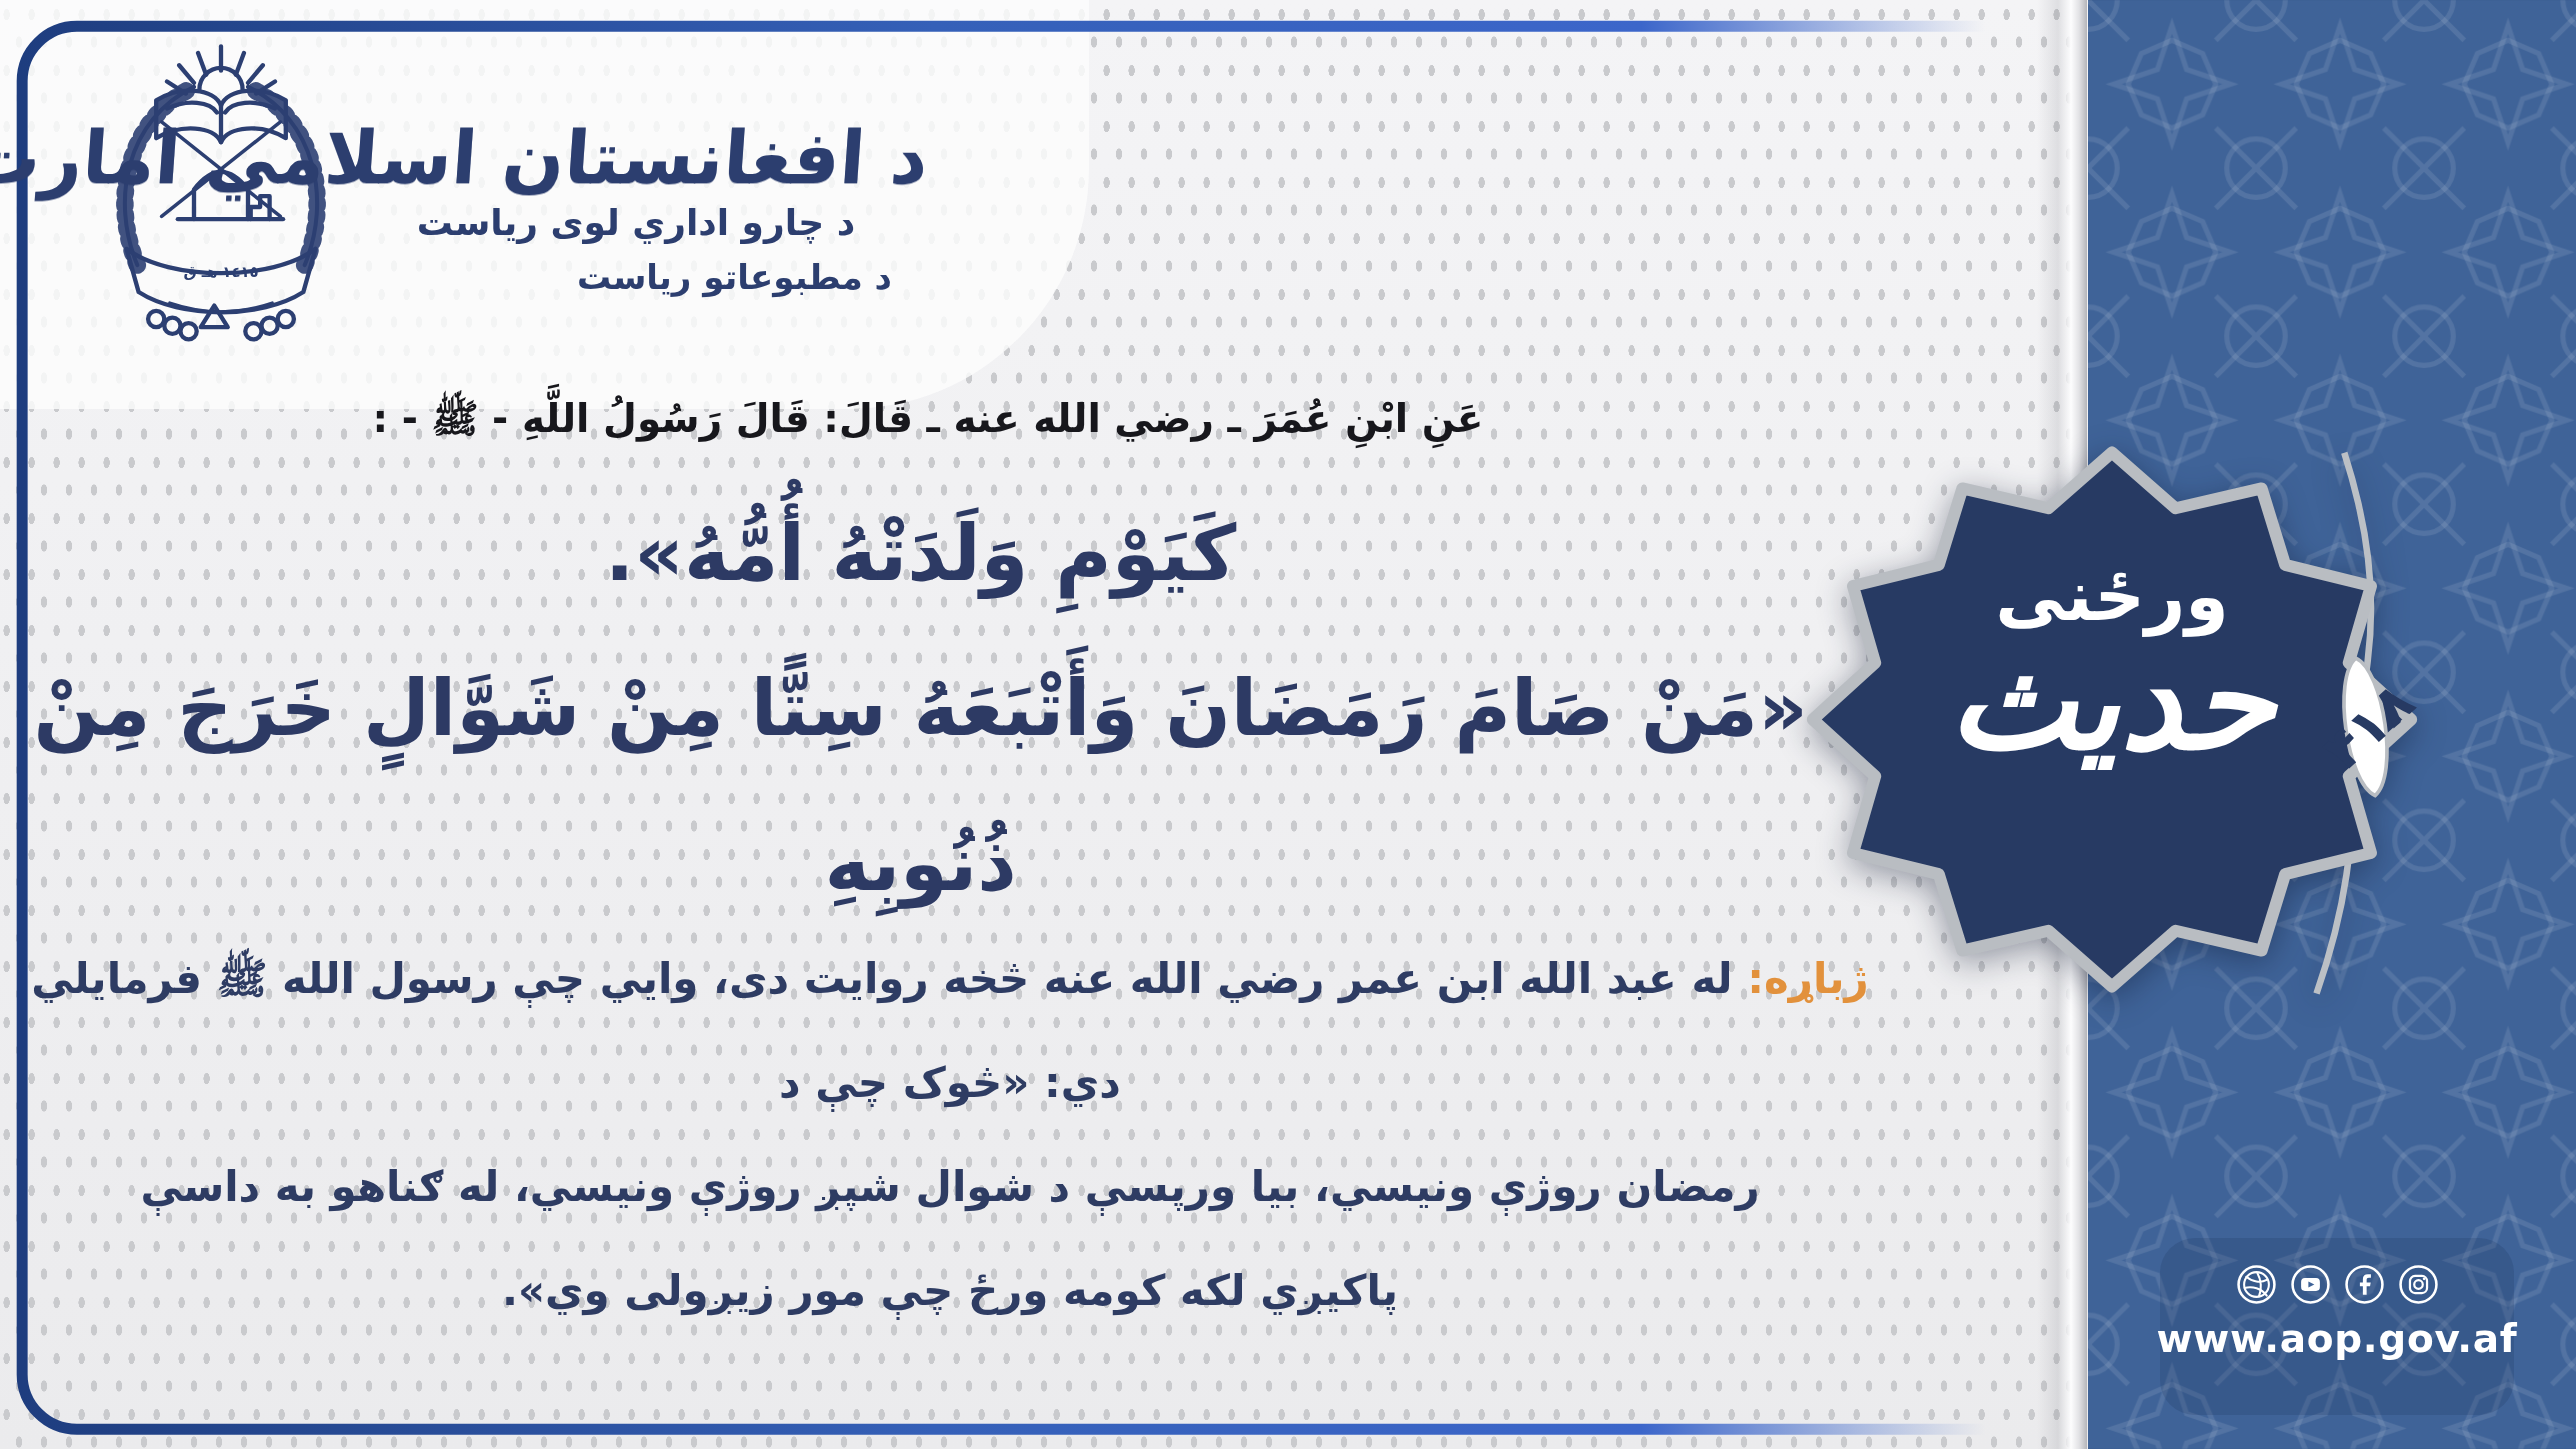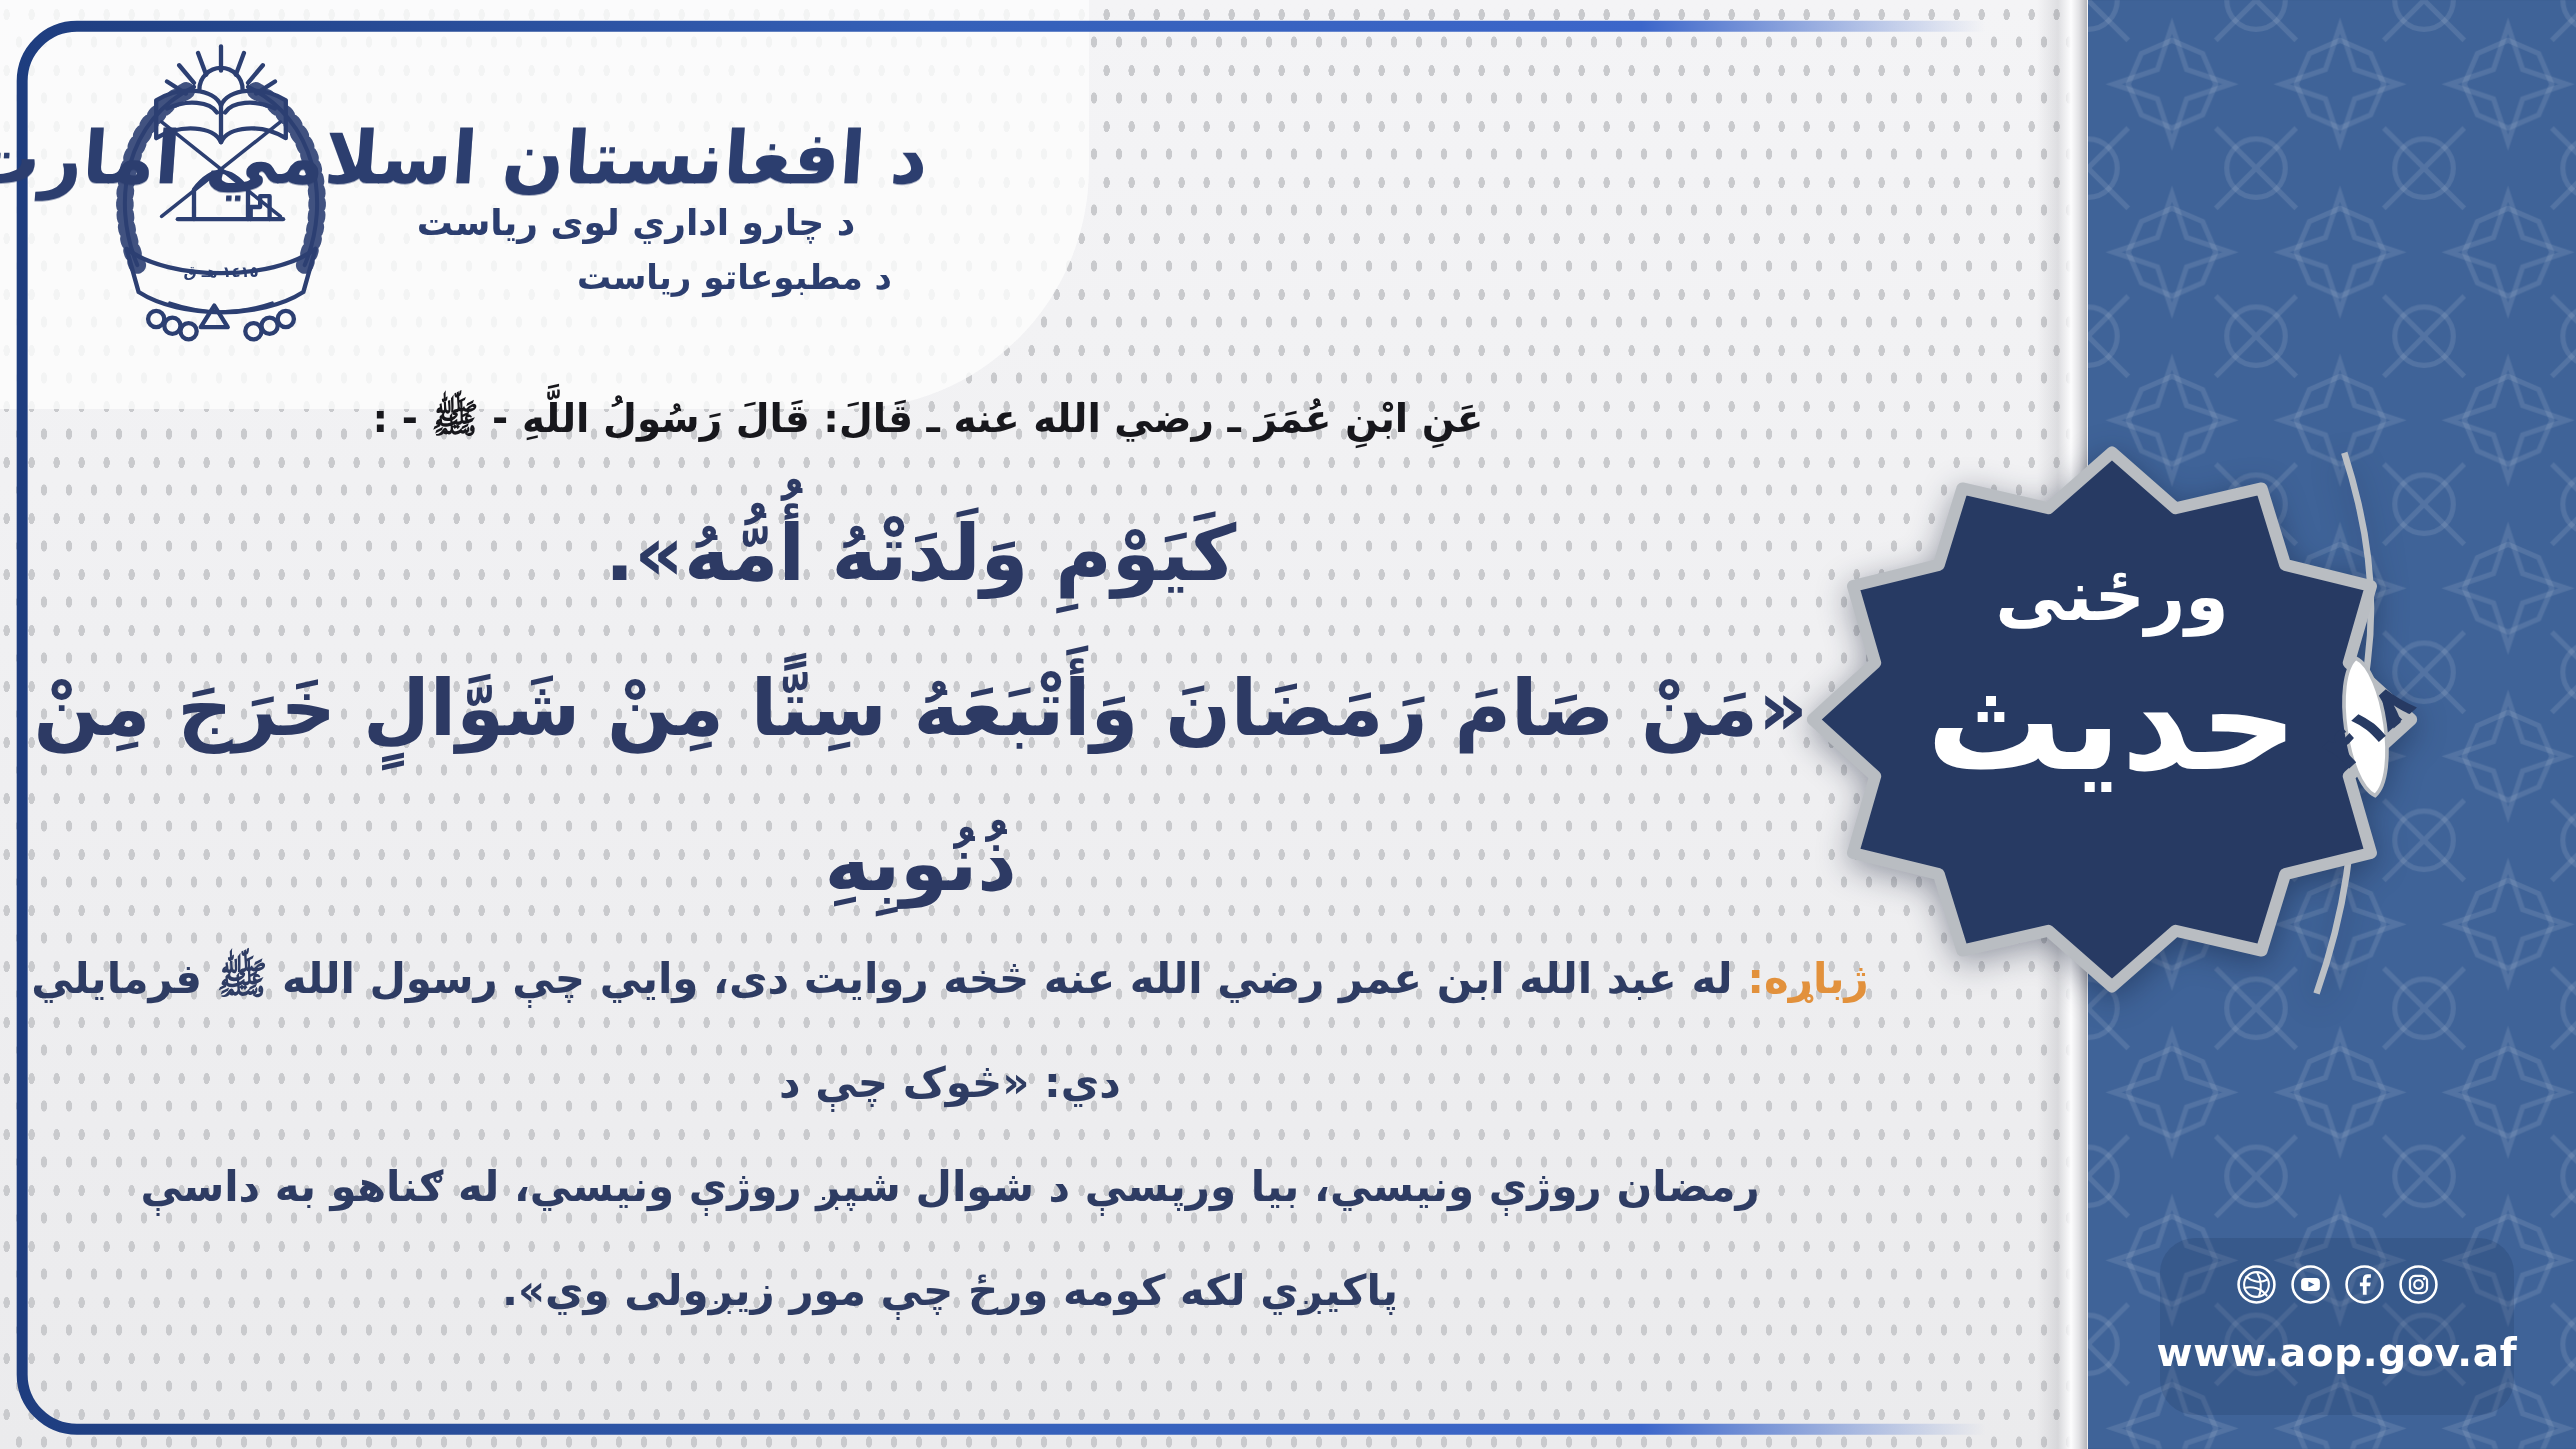--- a/index.html
+++ b/index.html
@@ -90,41 +90,41 @@
   .translation .label{color:#e2913c;}
 
   
   .badge-svg{position:absolute;left:1783px;top:409px;z-index:6;filter:drop-shadow(0 7.3px 16px rgba(10,20,45,.40));}
   .badge-title-small{
     position:absolute;left:1893px;top:555px;width:438px;z-index:7;
     text-align:center;direction:rtl;color:#ffffff;
     font-size:70px;font-weight:700;white-space:nowrap;
   }
   .badge-title-large{
-    position:absolute;left:1893px;top:643px;width:438px;z-index:7;
+    position:absolute;left:1893px;top:622px;width:438px;z-index:7;
     text-align:center;direction:rtl;color:#ffffff;
-    font-size:136px;font-weight:700;white-space:nowrap;letter-spacing:1.5px;
+    font-size:136px;font-weight:700;white-space:nowrap;letter-spacing:1.5px;font-style:italic;
   }
   .badge-number{
     position:absolute;left:2306px;top:664px;width:124px;height:124px;z-index:8;
     display:flex;align-items:center;justify-content:center;
     color:#273a63;font-size:54px;font-weight:700;
     transform:rotate(-42deg);
   }
 
   
   .social-bar{
     position:absolute;left:2160px;top:1238px;width:354px;height:177px;z-index:5;
     background:rgba(23,42,84,.18);border-radius:35px;
     display:flex;flex-direction:column;align-items:center;
   }
   .icons-row{display:flex;flex-direction:row;gap:13px;margin-top:26px;direction:ltr;}
   .icons-row svg{display:block;}
   .website{
-    margin-top:25px;color:#ffffff;font-size:39px;font-weight:700;
+    margin-top:11px;color:#ffffff;font-size:39px;font-weight:700;
     letter-spacing:0.7px;direction:ltr;white-space:nowrap;
   }
 </style>
 </head>
 <body>
 
 <div id="canvas">
 
   <div class="card"></div>
   <div class="header-band"></div>

